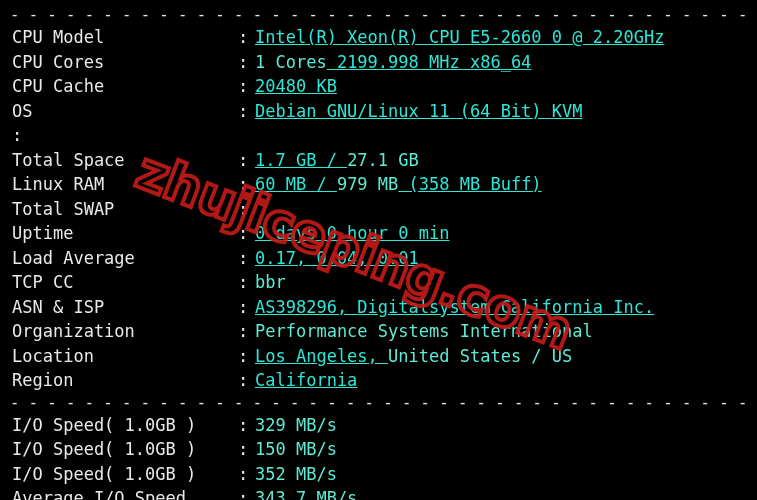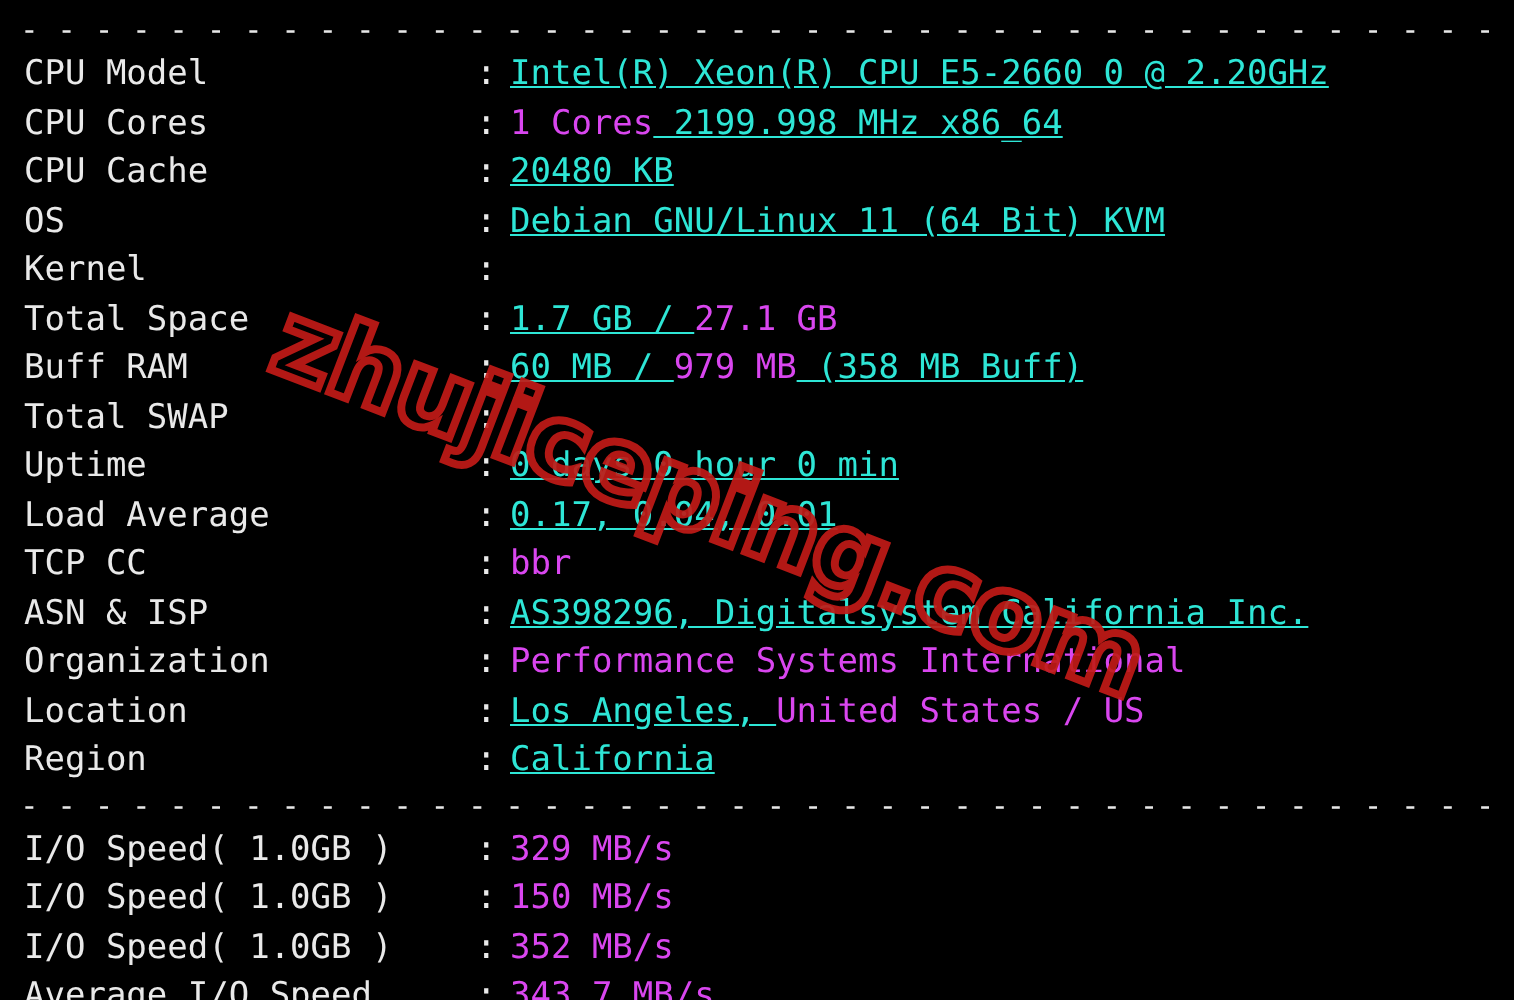--- a/index.html
+++ b/index.html
@@ -61,21 +61,21 @@
     width: 17px;
   }
 
   .value {
     color: #2ee6d6;
     flex: 1 1 auto;
     overflow: hidden;
   }
 
   .seg-cyan   { color: #2ee6d6; text-decoration: underline; }
-  .seg-yellow { color: #d946ef; }
+  .seg-yellow { color: #5eead4; }
 
   .gap-top { height: 5px; }
 
   
   #watermark {
     position: absolute;
     left: 150px;
     top: 140px;
     z-index: 5;
     pointer-events: none;
@@ -115,30 +115,29 @@
         <span class="label">CPU Cache</span>
         <span class="colon">:</span>
         <span class="value"><span class="seg-cyan">20480 KB</span></span>
       </div>
       <div class="row">
         <span class="label">OS</span>
         <span class="colon">:</span>
         <span class="value"><span class="seg-cyan">Debian GNU/Linux 11 (64 Bit) KVM</span></span>
       </div>
       <div class="row">
-        <span class="label">Kernel</span>
         <span class="colon">:</span>
       </div>
       <div class="row">
         <span class="label">Total Space</span>
         <span class="colon">:</span>
         <span class="value"><span class="seg-cyan">1.7 GB / </span><span class="seg-yellow">27.1 GB</span></span>
       </div>
       <div class="row">
-        <span class="label">Buff RAM</span>
+        <span class="label">Linux RAM</span>
         <span class="colon">:</span>
         <span class="value"><span class="seg-cyan">60 MB / </span><span class="seg-yellow">979 MB</span><span class="seg-cyan"> (358 MB Buff)</span></span>
       </div>
       <div class="row">
         <span class="label">Total SWAP</span>
         <span class="colon">:</span>
       </div>
       <div class="row">
         <span class="label">Uptime</span>
         <span class="colon">:</span>

